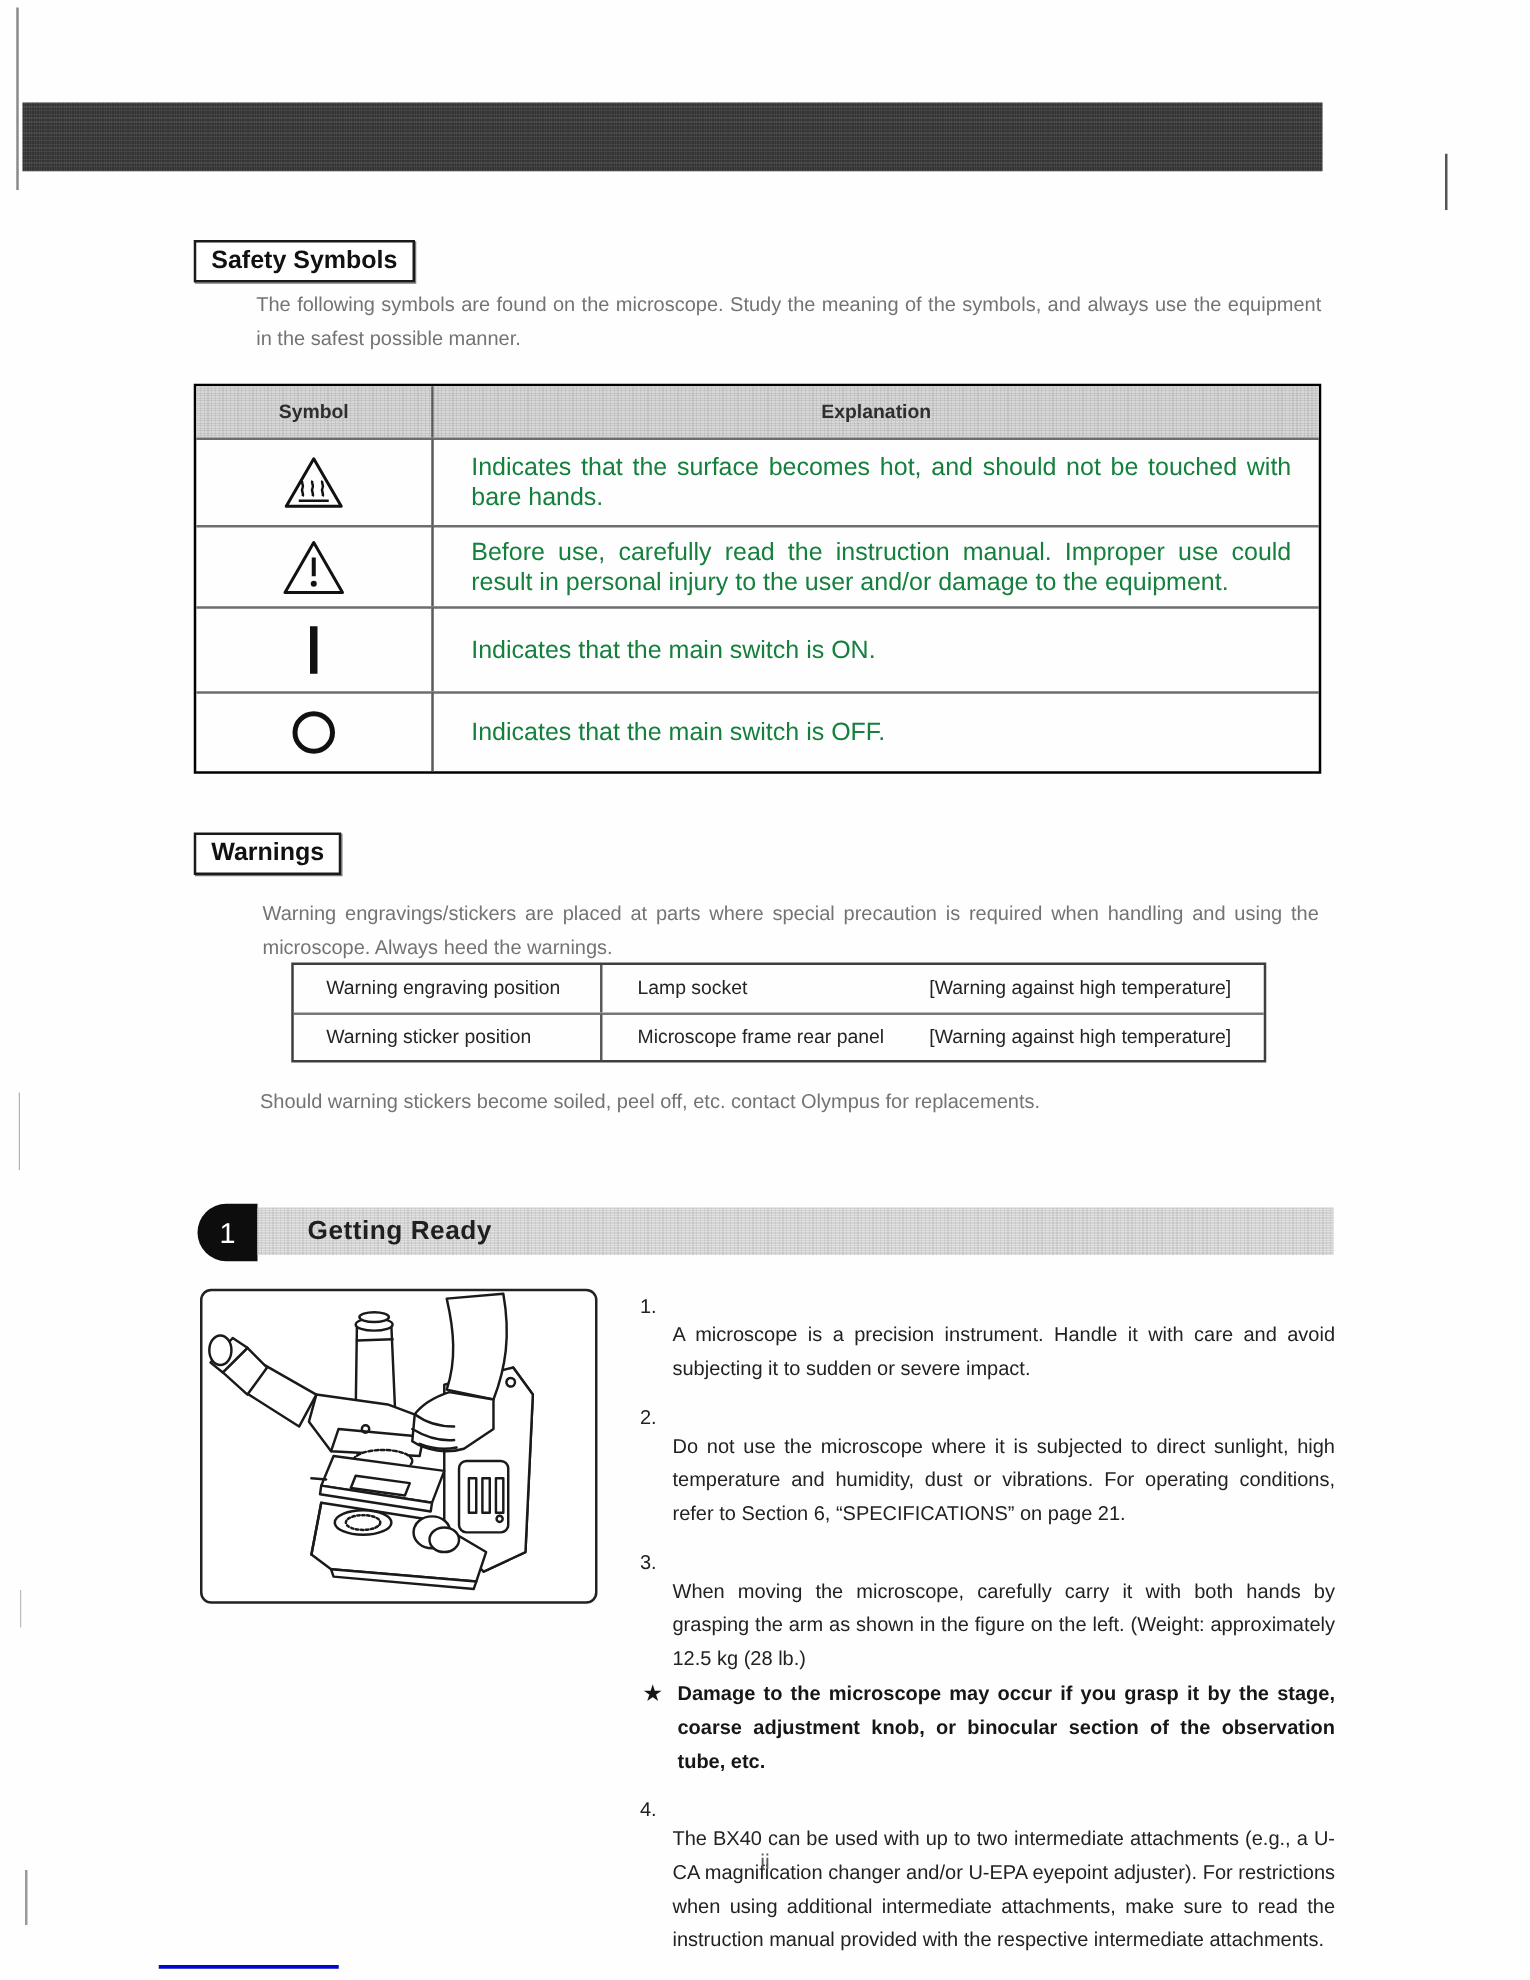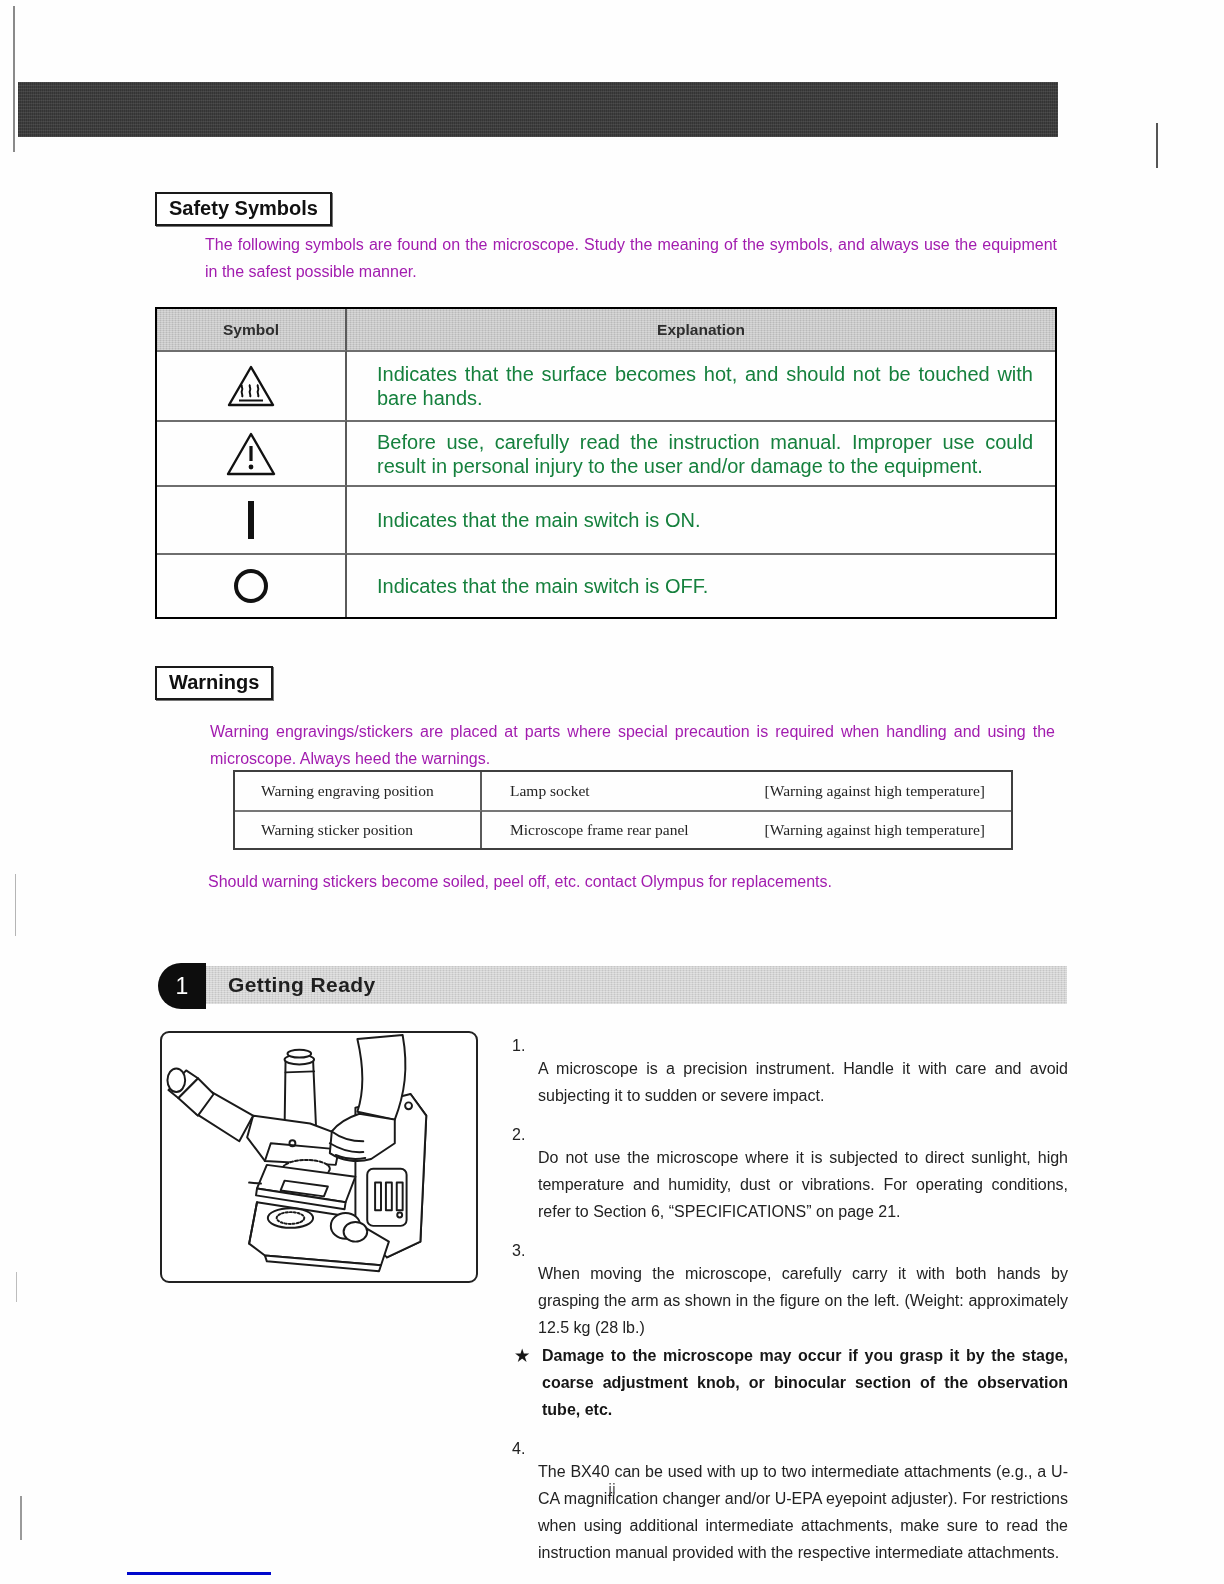--- a/index.html
+++ b/index.html
@@ -30,21 +30,21 @@
 
   
   .boxed-label {
     position:absolute; border:2px solid #1a1a1a; background:#fff;
     font-weight:bold; font-size:20px; padding:3px 12px 4px 12px; color:#111;
     box-shadow:1px 1px 0 #777;
   }
   .label-safety { left:155px; top:192px; }
   .label-warnings { left:155px; top:666px; }
 
-  .para { position:absolute; font-size:16px; line-height:27px; text-align:justify; color:#a21caf; }
+  .para { position:absolute; font-size:16px; line-height:27px; text-align:justify; color:#737373; }
   .para-safety { left:205px; top:231px; width:852px; }
   .para-warnings { left:210px; top:718px; width:845px; }
   .para-footnote { left:208px; top:868px; width:760px; text-align:left; }
 
   
   .sym-table {
     position:absolute; left:155px; top:307px; width:902px;
     display:grid; grid-template-columns:190px 1fr;
     grid-template-rows:41px 70px 65px 68px 64px;
     border:2px solid #000000;
@@ -65,40 +65,40 @@
 
   .switch-on-bar { width:6px; height:38px; background:#111; }
   .switch-off-ring { width:34px; height:34px; border:4px solid #111; border-radius:50%; }
 
   
   .warn-table {
     position:absolute; left:233px; top:770px; width:780px;
     display:grid; grid-template-columns:247px 1fr; grid-template-rows:38px 38px;
     border:2px solid #3f3f3f; font-size:15.5px; color:#242424;
   }
-  .warn-table .cell { display:flex; align-items:center; border-top:2px solid #777;font-family:Liberation Serif, serif; }
+  .warn-table .cell { display:flex; align-items:center; border-top:2px solid #777; }
   .warn-table .row0 { border-top:none; }
   .warn-table .c-label { padding-left:26px; border-right:2px solid #5a5a5a; }
   .warn-table .c-val { padding:0 26px 0 28px; justify-content:space-between; }
 
   
   .gr-badge {
     position:absolute; left:158px; top:963px; width:48px; height:46px;
     background:#0d0d0d; border-radius:23px 0 0 23px;
     color:#fff; font-size:23px; display:flex; align-items:center; justify-content:center;
   }
   .gr-bar {
     position:absolute; left:206px; top:966px; width:861px; height:38px;
     background-color:#d4d4d4;
     background-image:
       repeating-linear-gradient(0deg, rgba(255,255,255,.3) 0 1px, transparent 1px 2px),
       repeating-linear-gradient(90deg, rgba(0,0,0,.07) 0 1px, transparent 1px 3px);
     display:flex; align-items:center;
   }
-  .gr-title { font-size:21px; font-weight:bold; color:#1f1f1f; padding-left:22px; letter-spacing:.4px; }
+  .gr-title { font-size:21px; font-weight:bold; color:#1f1f1f; padding-left:40px; letter-spacing:.4px; }
 
   .figure-frame {
     position:absolute; left:160px; top:1031px; width:318px; height:252px;
     border:2px solid #222; border-radius:9px; background:#fff;
   }
   .figure-frame svg { display:block; width:100%; height:100%; }
 
   .gr-list { position:absolute; left:512px; top:1032px; width:556px; font-size:16px; line-height:27px; }
   .list-item { display:flex; margin-bottom:12px; }
   .list-item .num { width:26px; flex:none; color:#222; }

